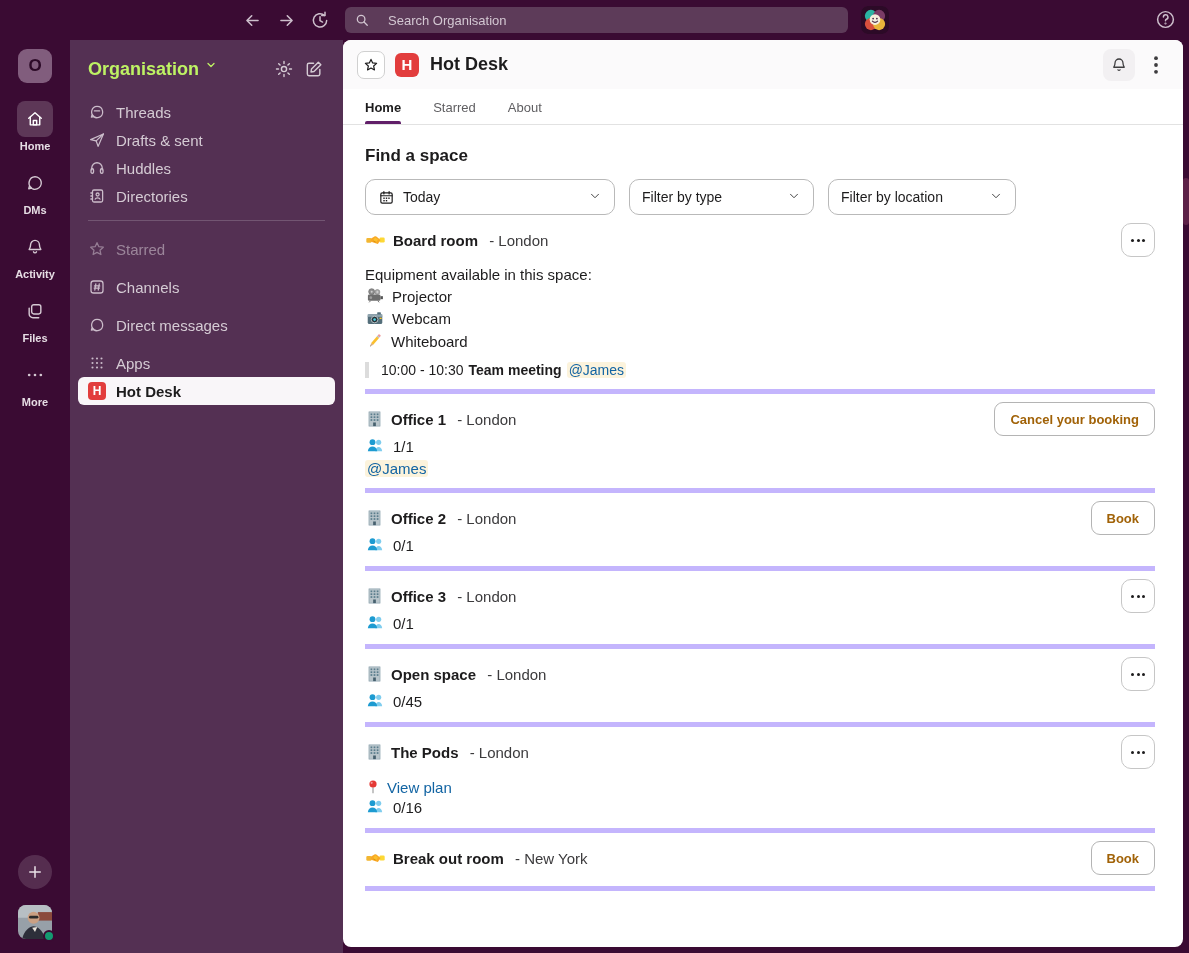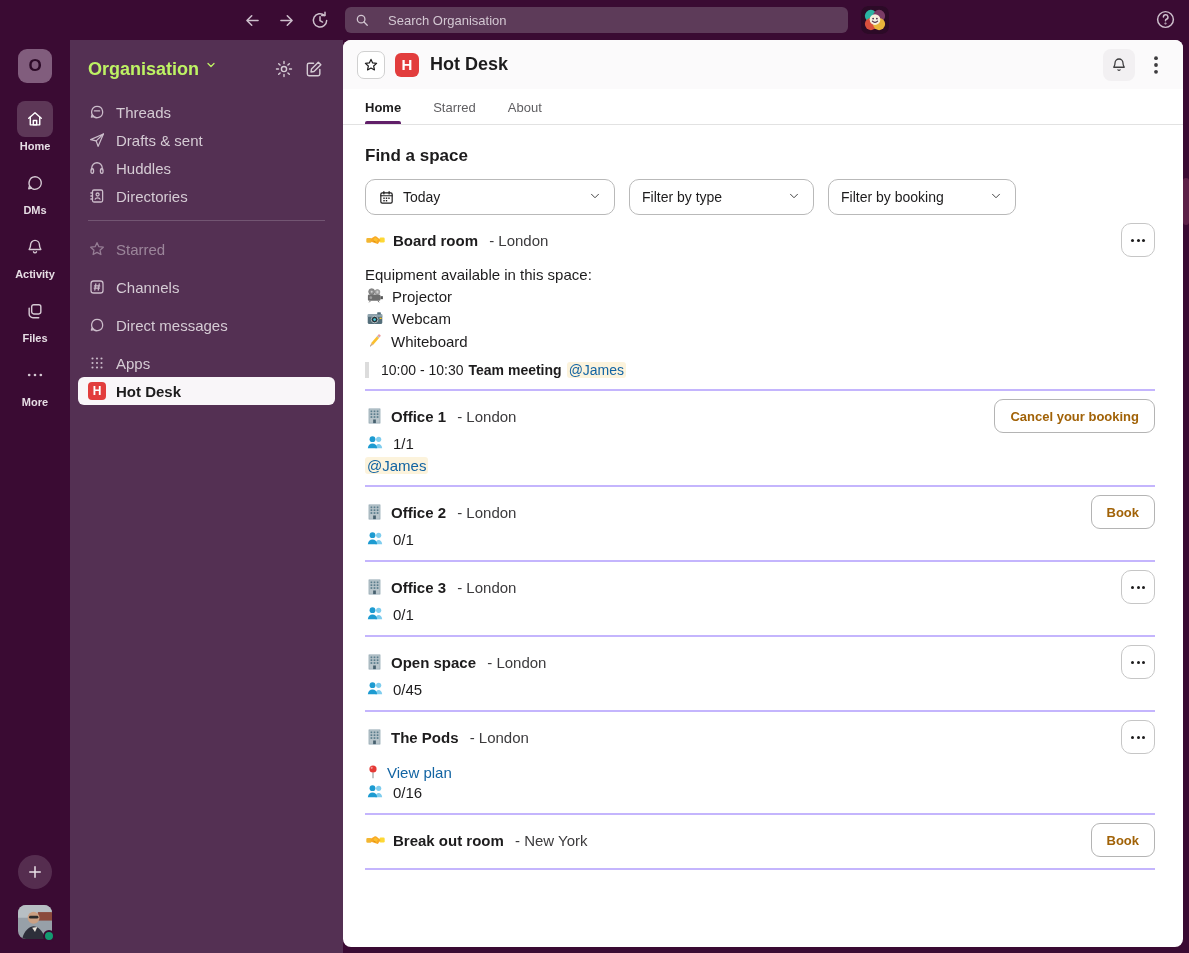--- a/index.html
+++ b/index.html
@@ -88,21 +88,21 @@
   #filters { margin-top:13px; display:flex; gap:14px; }
   .filter {
     height:36px; border:1px solid #b9b9b9; border-radius:10px; background:#fff;
     display:flex; align-items:center; gap:8px; padding:0 12px; font-size:14px; color:#1d1c1d; cursor:pointer;
   }
   .filter .chev { margin-left:auto; color:#444; }
   .filter.f-date { width:250px; }
   .filter.f-type { width:185px; }
   .filter.f-loc  { width:188px; }
 
-  .space-row { border-bottom:2px solid #c4b5fd; padding:8px 0 11px 0; position:relative; }
+  .space-row { border-bottom:5px solid #c4b5fd; padding:8px 0 11px 0; position:relative; }
   .space-head { display:flex; align-items:center; min-height:34px; gap:7px; }
   .space-name { font-weight:bold; font-size:15px; }
   .space-loc { font-size:15px; color:#3c3b3d; }
   .space-action { margin-left:auto; }
   .btn {
     border:1px solid #b4b4b4; background:#fff; border-radius:9px; height:34px;
     padding:0 15px; font-size:13px; font-weight:bold; color:#a16207; cursor:pointer;
     font-family:"Liberation Sans", sans-serif;
   }
   .menu-btn {
@@ -433,21 +433,21 @@
               <path d="M6 9l6 6 6-6"></path>
             </svg></span>
   </div>
   <div class="filter f-type">
     <span>Filter by type</span>
     <span class="chev"><svg width="14" height="14" viewBox="0 0 24 24" fill="none" stroke="currentColor" stroke-width="1.7" stroke-linecap="round" stroke-linejoin="round">
               <path d="M6 9l6 6 6-6"></path>
             </svg></span>
   </div>
   <div class="filter f-loc">
-    <span>Filter by booking</span>
+    <span>Filter by location</span>
     <span class="chev"><svg width="14" height="14" viewBox="0 0 24 24" fill="none" stroke="currentColor" stroke-width="1.7" stroke-linecap="round" stroke-linejoin="round">
               <path d="M6 9l6 6 6-6"></path>
             </svg></span>
   </div>
       </div>
     <div id="spaces">
   <div class="space-row">
     <div class="space-head">
       <span class="icon emoji">
               <svg width="21" height="21" viewBox="0 0 24 24">

